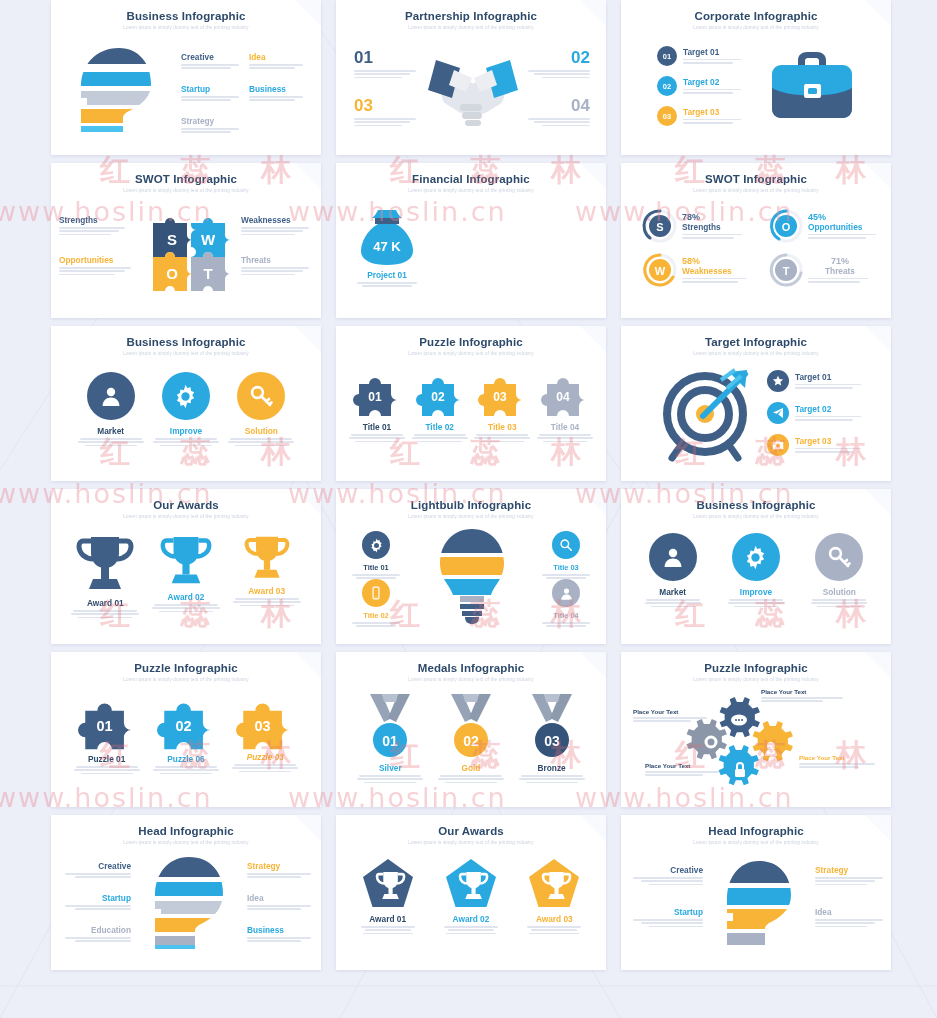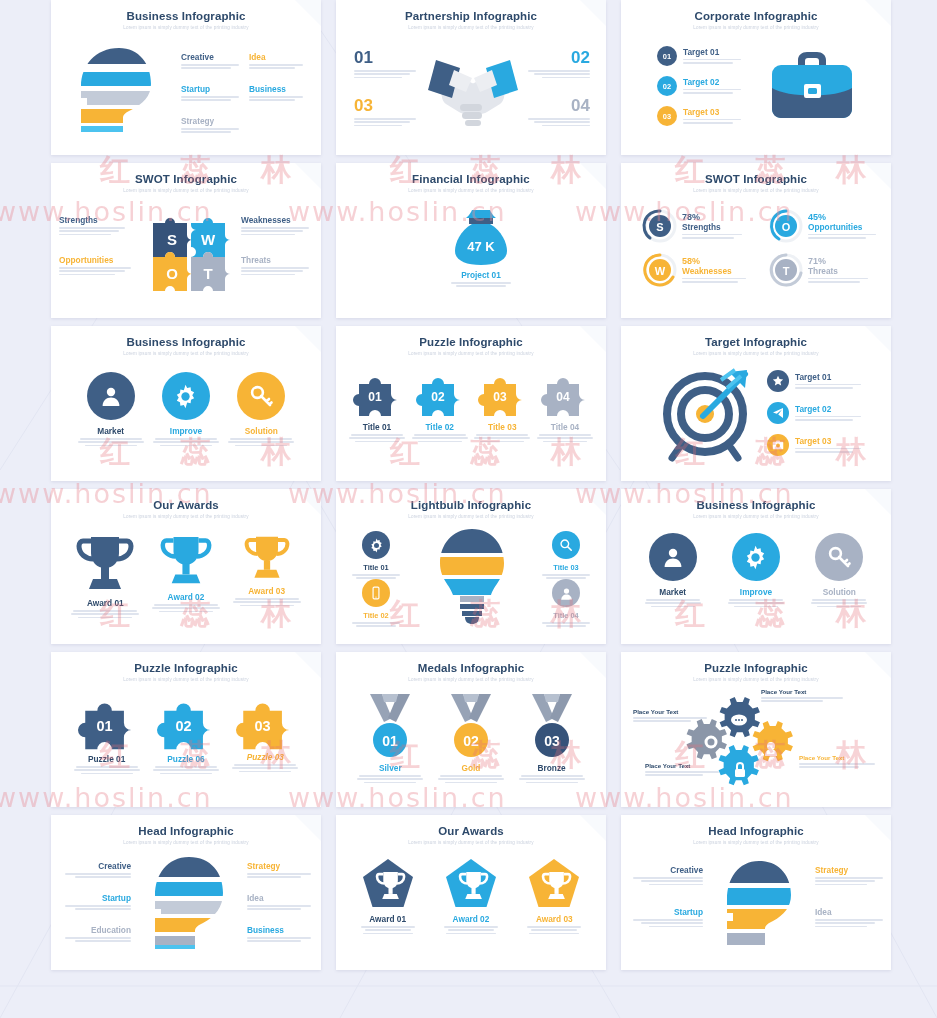--- a/index.html
+++ b/index.html
@@ -338,21 +338,21 @@
             </div>
         </div>
       </div>
     </div>
 
     <div class="card">
       <div class="corner-fold"></div>
       <div class="card-title">Financial Infographic</div>
       <div class="card-sub">Lorem ipsum is simply dummy text of the printing industry</div>
       <div class="body">
-        <div class="abs flexrow" style="left:24px;top:14px;width:242px;justify-content:center;">
+        <div class="abs flexrow" style="left:14px;top:14px;width:242px;justify-content:flex-start;">
           <div class="ctr" style="width:74px;">
             <svg width="58" height="60" viewBox="0 0 58 60" style="margin:0 auto;">
               <path d="M20 3 C18 8 14 11 14 11 L44 11 C44 11 40 8 38 3 Z" fill="#29a9e0"></path>
               <rect x="17" y="11" width="24" height="6" fill="#3f5f86"></rect>
               <path d="M20 17 C8 24 3 36 3 44 C3 53 13 58 29 58 C45 58 55 53 55 44 C55 36 50 24 38 17 Z" fill="#29a9e0"></path>
               <text x="29" y="44" font-family="Liberation Sans" font-size="13" font-weight="700" fill="#fff" text-anchor="middle">47 K</text>
             </svg>
             <div class="lbl nav-blue" style="margin-top:3px;">Project 01</div>
             <div class="lines c">
                 <i style="width:60px"></i>
@@ -416,21 +416,21 @@
               </div>
           </div>
         </div>
         <div class="abs flexrow" style="left:148px;top:60px;align-items:center;gap:5px;">
           <svg width="34" height="34" viewBox="0 0 34 34">
             <circle cx="17" cy="17" r="15" fill="none" stroke="#eef1f5" stroke-width="3"></circle>
             <path d="M17 2 A15 15 0 1 0 32 20" fill="none" stroke="#c3cbd8" stroke-width="3" stroke-linecap="round"></path>
             <circle cx="17" cy="17" r="11" fill="#a8b2c4"></circle>
             <text x="17" y="21.5" font-family="Liberation Sans" font-size="11" font-weight="700" fill="#fff" text-anchor="middle">T</text>
           </svg>
-          <div style="width:64px;">
+          <div style="width:64px;text-align:center;">
             <div style="font-size:9px;font-weight:700;color:#a8b2c4;">71%</div>
             <div class="lbl nav-grey">Threats</div>
             <div class="lines">
                 <i style="width:60px"></i>
                 <i style="width:52px"></i>
               </div>
           </div>
         </div>
       </div>
     </div>

